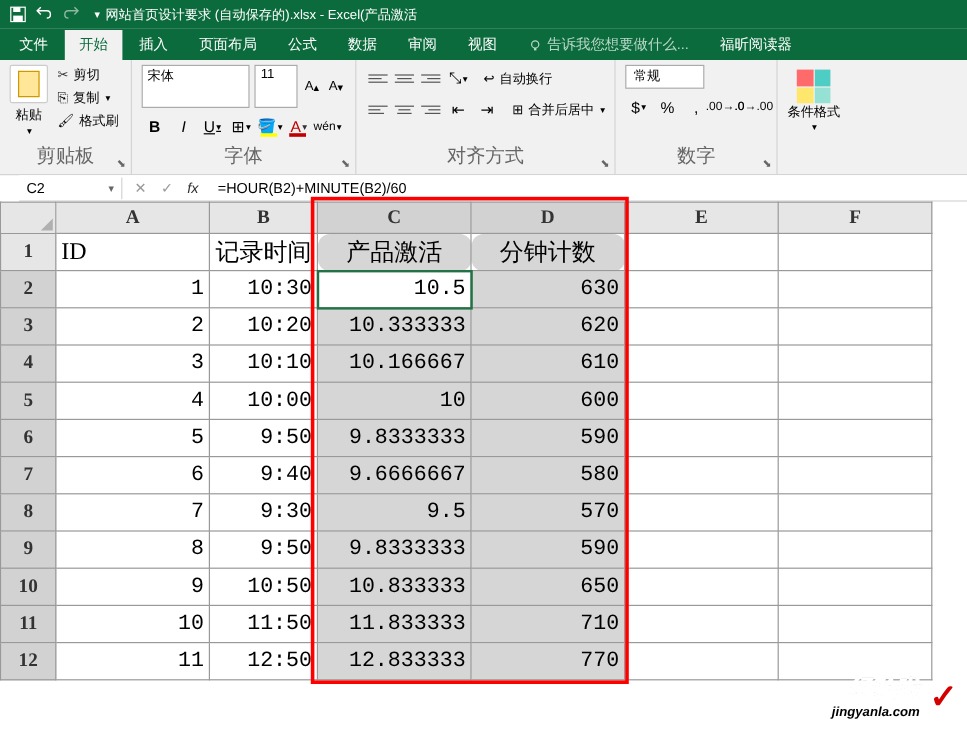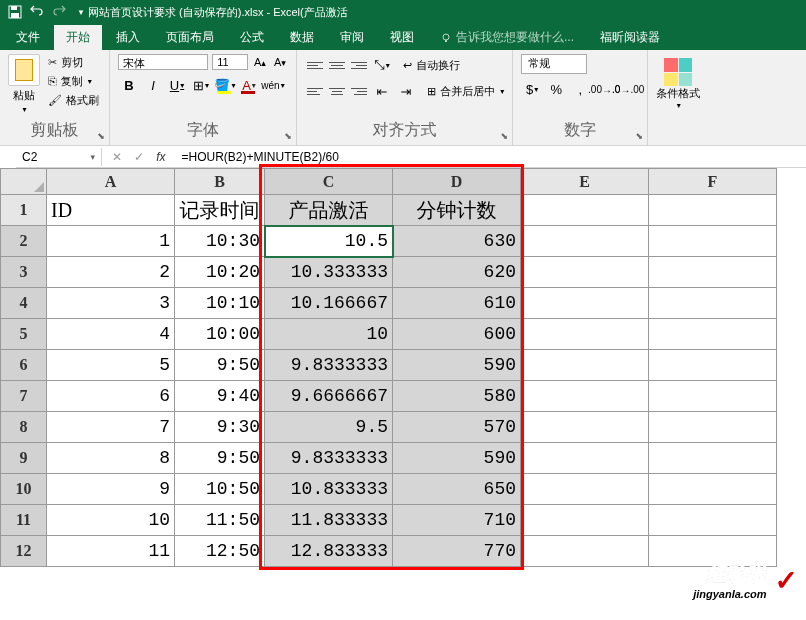--- a/index.html
+++ b/index.html
@@ -29,21 +29,21 @@
     .paste-col { display: flex; flex-direction: column; align-items: center; gap: 2px; }
     .paste-icon { width: 32px; height: 32px; background: #fff; border: 1px solid #ccc; border-radius: 2px; position: relative; }
     .paste-icon::after { content: ""; position: absolute; top: 4px; left: 6px; width: 16px; height: 20px; background: #ffe699; border: 1px solid #cc9900; }
     .paste-label { font-size: 11px; }
     .clip-btns { display: flex; flex-direction: column; gap: 2px; margin-left: 6px; font-size: 11px; }
     .clip-btn { display: flex; align-items: center; gap: 4px; cursor: pointer; padding: 1px 2px; }
     .scissors { color: #333; }
     
     .font-controls { display: flex; flex-direction: column; gap: 4px; }
     .font-row1 { display: flex; align-items: center; gap: 4px; }
-    .font-select { border: 1px solid #ababab; background: #fff; font-size: 11px; padding: 1px 18px 1px 4px; height: 16px; position: relative; }
+    .font-select { border: 1px solid #ababab; background: #fff; font-size: 11px; padding: 1px 18px 1px 4px; height: 36px; position: relative; }
     .font-name { width: 90px; }
     .font-size { width: 36px; text-align: center; }
     .aa-btn { width: 16px; height: 16px; font-size: 11px; display: inline-flex; align-items: center; justify-content: center; cursor: pointer; }
     .font-row2 { display: flex; align-items: center; gap: 2px; }
     .fbtn { width: 22px; height: 22px; display: inline-flex; align-items: center; justify-content: center; font-size: 13px; cursor: pointer; }
     .fbtn.bold { font-weight: bold; }
     .fbtn.italic { font-style: italic; }
     .fbtn.underline { text-decoration: underline; }
     .dropdown-arrow { font-size: 8px; margin-left: 1px; }
     
@@ -81,21 +81,21 @@
     .sheet .rowhdr { background: #e6e6e6; text-align: center; font-size: 16px; width: 46px; color: #333; }
     .sheet .rowhdr.sel { background: #d2d2d2; }
     .col-a { width: 128px; }
     .col-b { width: 90px; }
     .col-c { width: 128px; }
     .col-d { width: 128px; }
     .col-e { width: 128px; }
     .col-f { width: 128px; }
     .sheet td { height: 31px; padding: 0 4px; text-align: right; font-family: "Courier New", monospace; font-size: 18px; }
     .sheet td.header-cell { text-align: left; font-family: "SimSun"; font-size: 20px; padding-left: 4px; }
-    .sheet td.header-cell.center { text-align: center; }
+    .sheet td.header-cell.center { text-align: center; border-radius: 10px; }
     .sheet td.sel { background: #d6d6d6; }
     .sheet td.active { background: #fff; outline: 2px solid #217346; outline-offset: -1px; }
     
     
     .red-box { position: absolute; border: 3px solid #ff0000; pointer-events: none; }
     
     
     .watermark { position: absolute; right: 8px; bottom: 20px; display: flex; align-items: center; gap: 8px; }
     .wm-text { display: flex; flex-direction: column; align-items: flex-end; }
     .wm-cn { font-size: 20px; font-weight: bold; color: #000; font-style: italic; -webkit-text-stroke: 1px #fff; }

